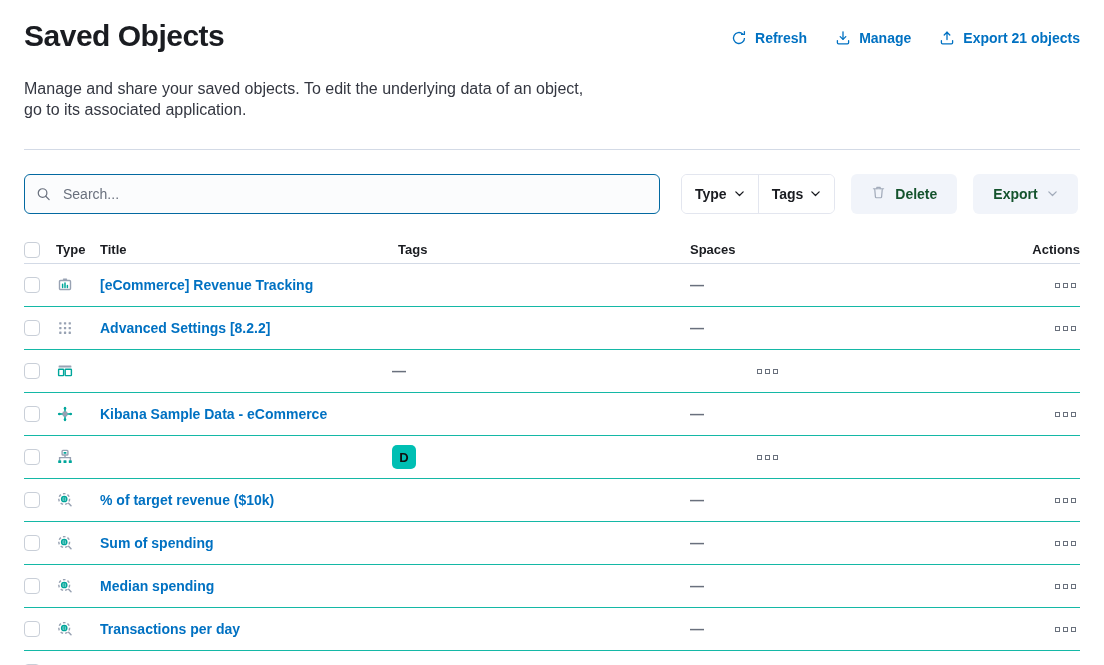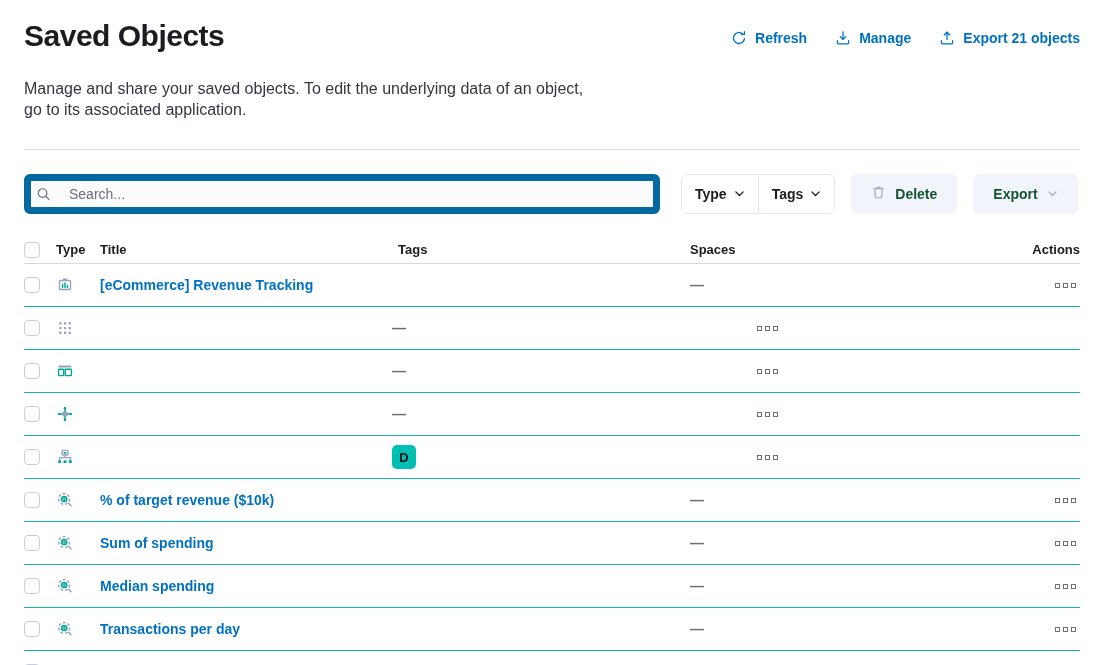--- a/index.html
+++ b/index.html
@@ -45,21 +45,21 @@
   
   .controls {
     display: flex; align-items: center; gap: 0;
     margin: 24px 24px 0 24px;
   }
   .search-wrap {
     position: relative; flex: 1 1 auto; max-width: 636px; min-width: 0;
   }
   .search-input {
     width: 100%; height: 40px;
-    border: 7px solid #0369a1; border-radius: 6px;
+    border: 1px solid #0369a1; border-radius: 6px;
     background: #fbfcfd;
     padding: 0 12px 0 38px;
     font-size: 14px; font-family: inherit; color: #4d7c0f;
     outline: none;
   }
   .search-input::placeholder { color: #69707d; }
   .search-icon-pos {
     position: absolute; left: 12px; top: 50%; transform: translateY(-50%);
     pointer-events: none; line-height: 0;
   }
@@ -273,20 +273,23 @@
               <rect x="7.9" y="3.2" width="2.3" height="2.3" rx="0.4"></rect>
               <rect x="12.6" y="3.2" width="2.3" height="2.3" rx="0.4"></rect>
               <rect x="3.2" y="7.9" width="2.3" height="2.3" rx="0.4"></rect>
               <rect x="7.9" y="7.9" width="2.3" height="2.3" rx="0.4"></rect>
               <rect x="12.6" y="7.9" width="2.3" height="2.3" rx="0.4"></rect>
               <rect x="3.2" y="12.6" width="2.3" height="2.3" rx="0.4"></rect>
               <rect x="7.9" y="12.6" width="2.3" height="2.3" rx="0.4"></rect>
               <rect x="12.6" y="12.6" width="2.3" height="2.3" rx="0.4"></rect>
             </svg>
           </div>
+          <div class="cell c-title">
+            <a class="title-link">Advanced Settings [8.2.2]</a>
+          </div>
           <div class="cell c-tags"></div>
           <div class="cell c-spaces">
             <span class="dash">—</span>
           </div>
           <div class="cell c-actions">
             <span class="dots3">
               <i></i>
               <i></i>
               <i></i>
             </span>
@@ -322,20 +325,23 @@
           <div class="cell c-type icon-cell">
             <svg width="18" height="18" viewBox="0 0 18 18" fill="none">
               <path d="M9 2.6v12.8M2.6 9h12.8" stroke="#00a69b" stroke-width="1.5" stroke-linecap="round"></path>
               <rect x="6.6" y="6.6" width="4.8" height="4.8" rx="0.8" fill="#98a2b3"></rect>
               <circle cx="9" cy="3.4" r="1.3" fill="#00a69b"></circle>
               <circle cx="9" cy="14.6" r="1.3" fill="#00a69b"></circle>
               <circle cx="3.4" cy="9" r="1.3" fill="#00a69b"></circle>
               <circle cx="14.6" cy="9" r="1.3" fill="#00a69b"></circle>
             </svg>
           </div>
+          <div class="cell c-title">
+            <a class="title-link">Kibana Sample Data - eCommerce</a>
+          </div>
           <div class="cell c-tags"></div>
           <div class="cell c-spaces">
             <span class="dash">—</span>
           </div>
           <div class="cell c-actions">
             <span class="dots3">
               <i></i>
               <i></i>
               <i></i>
             </span>

